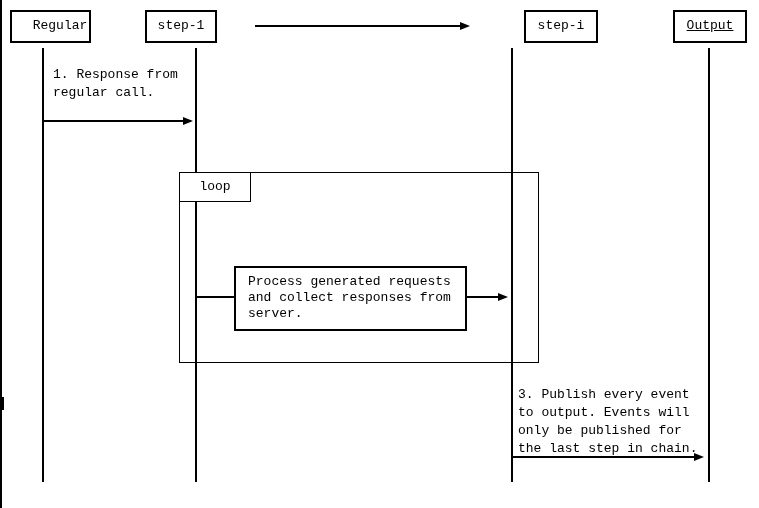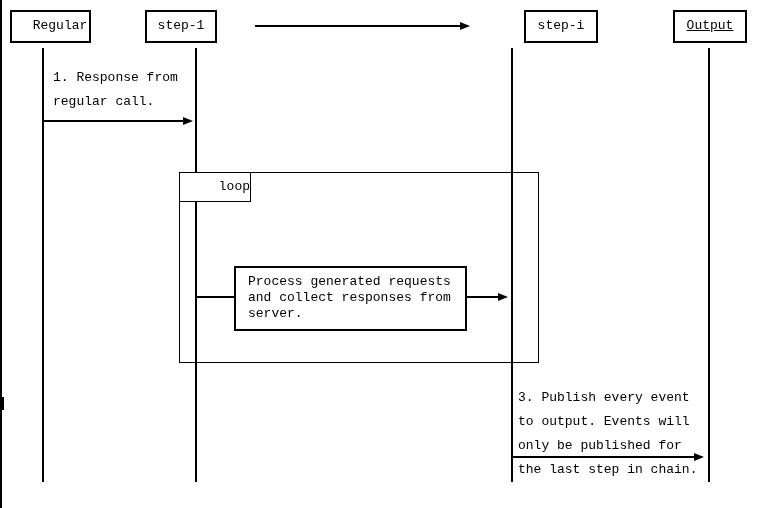--- a/index.html
+++ b/index.html
@@ -38,40 +38,40 @@
     position: absolute;
     width: 0;
     height: 0;
     border-top: 4.5px solid transparent;
     border-bottom: 4.5px solid transparent;
     border-left: 10px solid #000;
   }
   .note {
     position: absolute;
     font-size: 13px;
-    line-height: 24px;
+    line-height: 18px;
     white-space: pre-line;
   }
   .loop-frame {
     position: absolute;
     box-sizing: border-box;
     border: 1px solid #000;
     left: 179px; top: 172px;
     width: 360px; height: 191px;
     background: transparent;
   }
   .loop-label-box {
     position: absolute;
     box-sizing: border-box;
     border: 1px solid #000;
     left: 179px; top: 172px;
     width: 72px; height: 30px;
     background: #fff;
     font-size: 13px;
-    text-align: right;
+    text-align: center;
     line-height: 28px;
   }
   .process-box {
     position: absolute;
     box-sizing: border-box;
     border: 2px solid #000;
     background: #fff;
     left: 234px; top: 266px;
     width: 233px; height: 65px;
     font-size: 13px;

